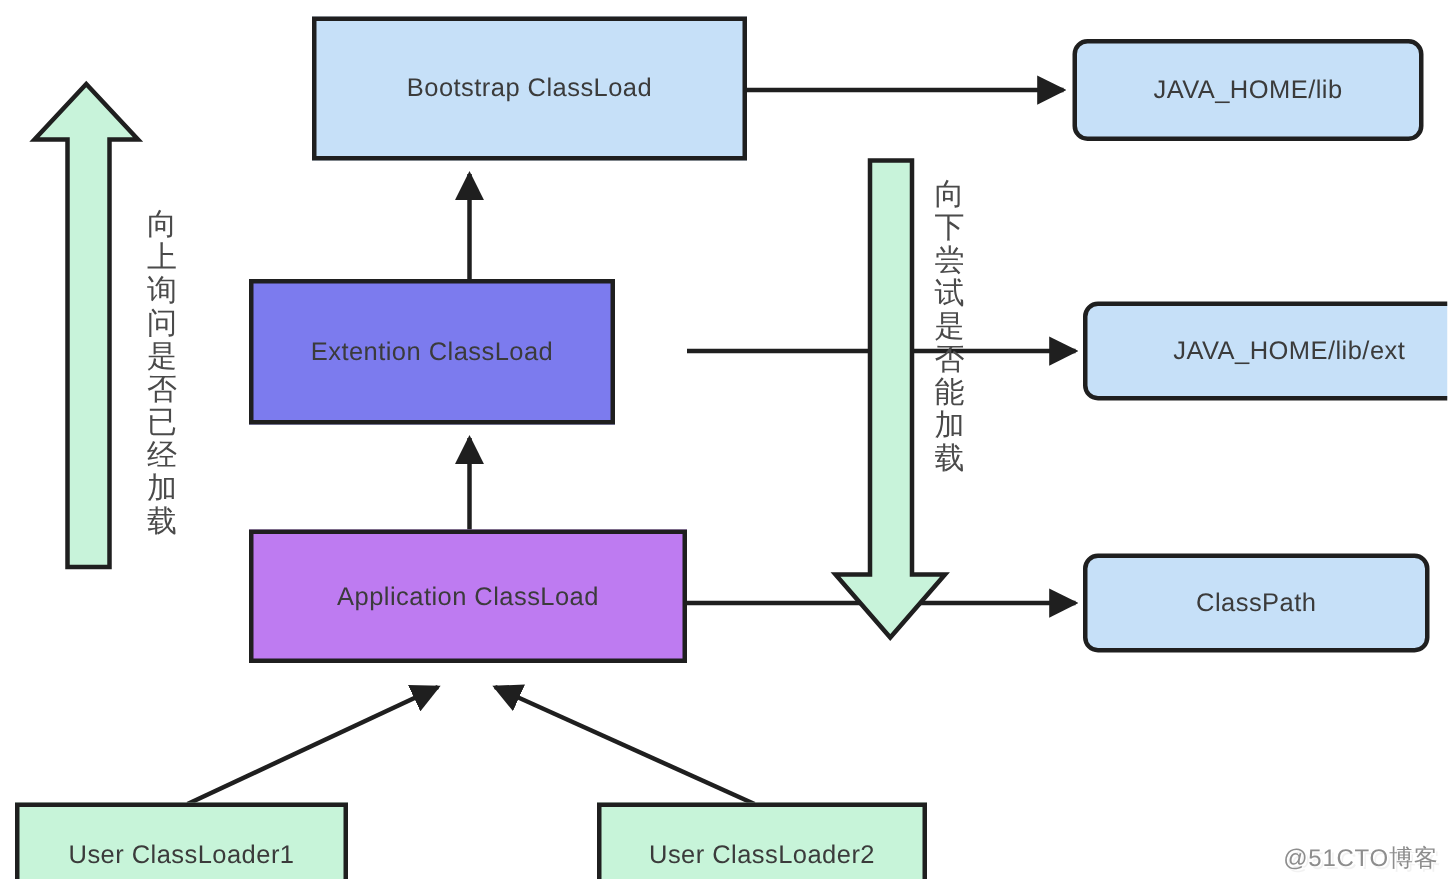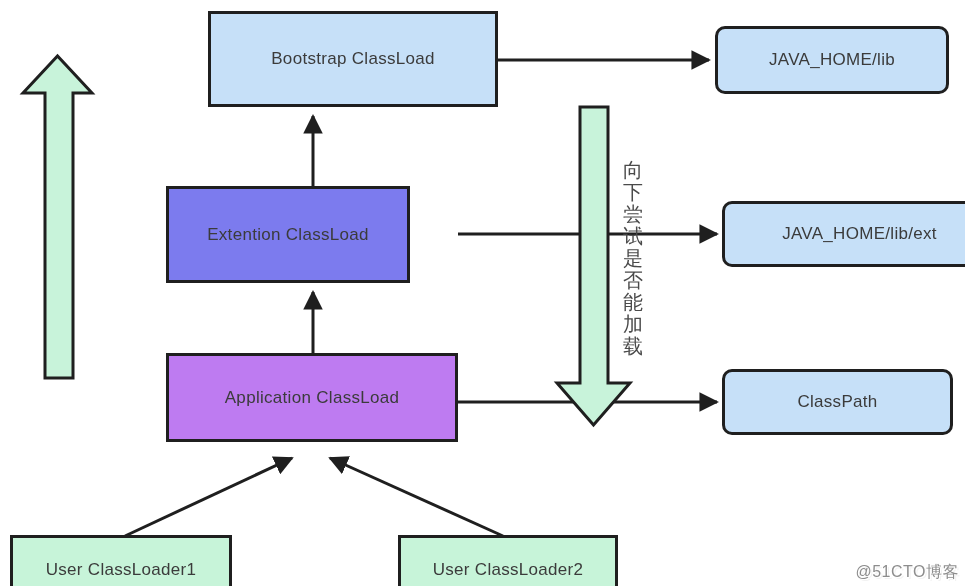--- a/index.html
+++ b/index.html
@@ -17,21 +17,21 @@
   #node-bootstrap   {left:168px;top:11px; width:290px;height:96px;background:#c6e0f8;margin-left:40px;}
   #node-extention   {left:166px;top:186px;width:244px;height:97px;background:#7c7bee;}
   #node-application {left:166px;top:353px;width:292px;height:89px;background:#be7bf1;}
   #node-lib         {left:715px;top:26px; width:234px;height:68px;background:#c6e0f8;}
   #node-libext      {left:722px;top:201px;width:275px;height:66px;background:#c6e0f8;}
   #node-classpath   {left:722px;top:369px;width:231px;height:66px;background:#c6e0f8;text-align:right;}
   #node-user1       {left:10px; top:535px;width:222px;height:70px;background:#c7f4d9;}
   #node-user2       {left:398px;top:535px;width:220px;height:70px;background:#c7f4d9;}
   .vtext{
     position:absolute;width:24px;font-size:20px;line-height:22px;
-    color:#4a4a4a;text-align:center;word-break:break-all;white-space:normal;margin-top:40px;
+    color:#4a4a4a;text-align:center;word-break:break-all;white-space:normal;
   }
   #vtext-up  {left:96px; top:139px;}
   #vtext-down{left:621px;top:119px;}
   #watermark{
     position:absolute;right:6px;bottom:3px;font-size:16px;color:#8d8d8d;
     text-shadow:1px 1px 0 #ffffff, 2px 2px 0 #f2f2f2;letter-spacing:0.5px;
   }
 </style>
 </head>
 <body>
@@ -81,16 +81,17 @@
     <span>ClassPath</span>
   </div>
 
   <div class="node" id="node-user1">
     <span>User ClassLoader1</span>
   </div>
   <div class="node" id="node-user2">
     <span>User ClassLoader2</span>
   </div>
 
+  <div class="vtext" id="vtext-up">向上询问是否已经加载</div>
   <div class="vtext" id="vtext-down">向下尝试是否能加载</div>
 
   <div id="watermark">@51CTO博客</div>
 </div>
 
 </body></html>

